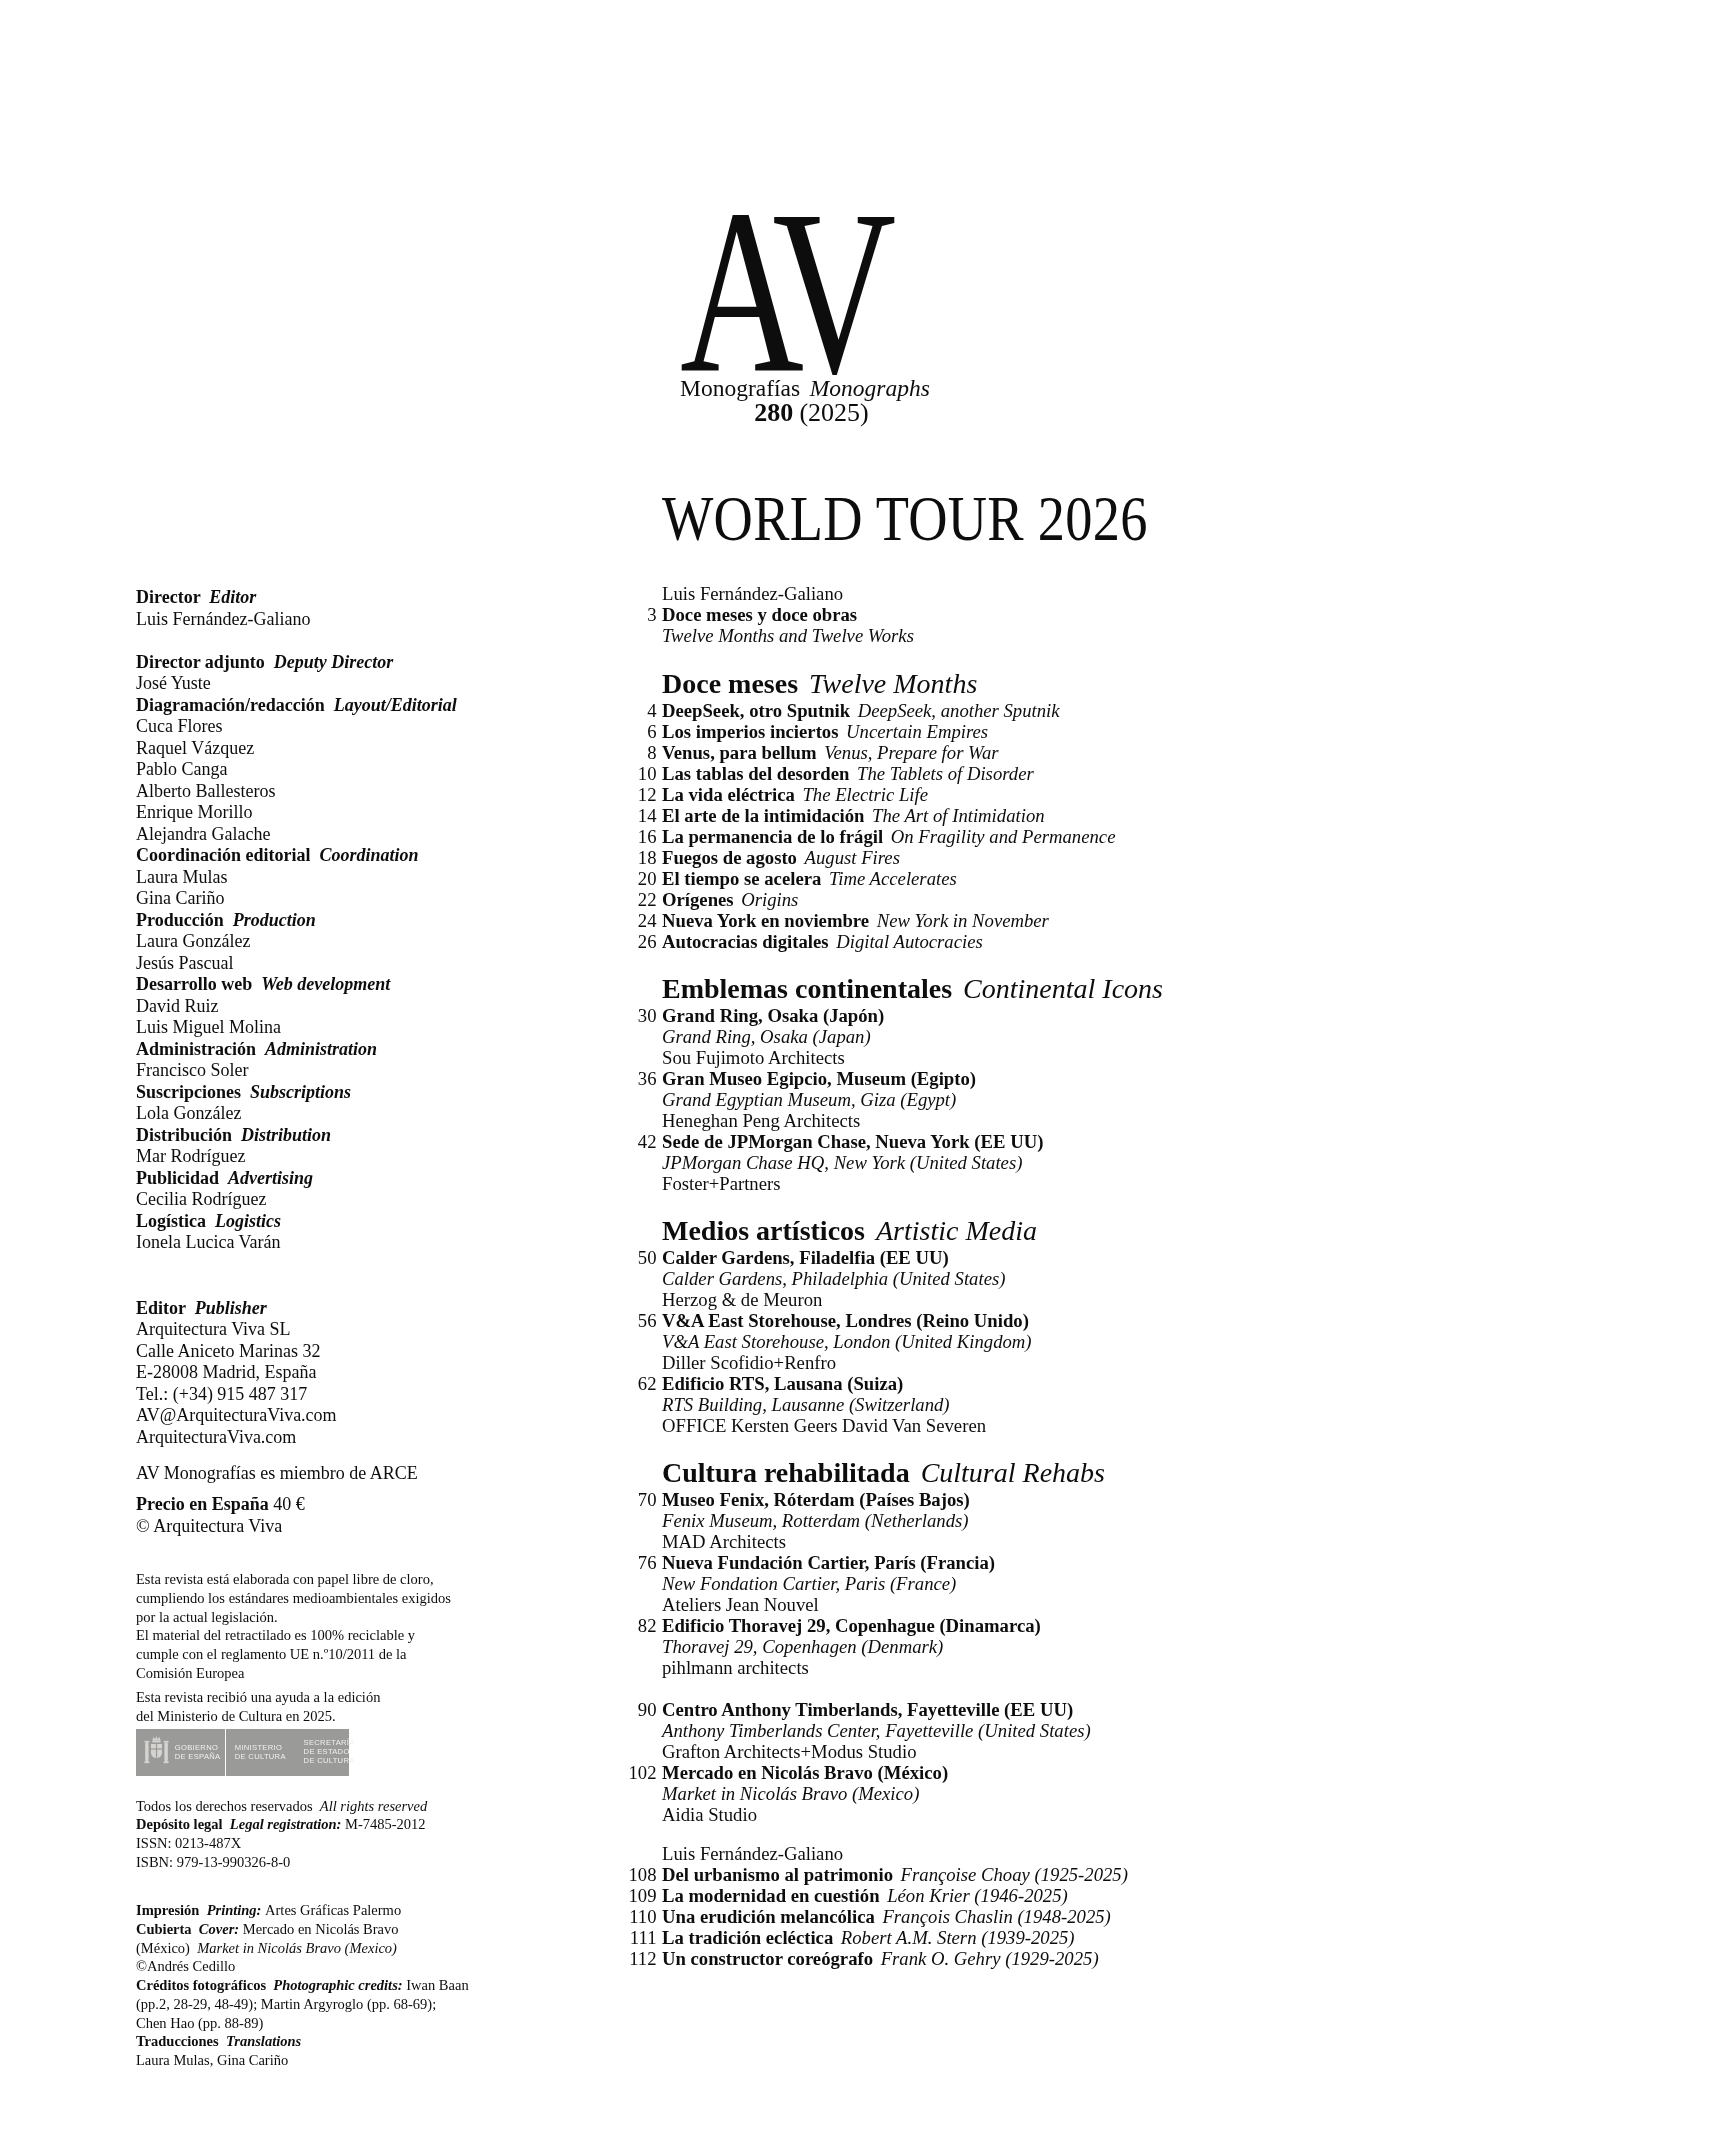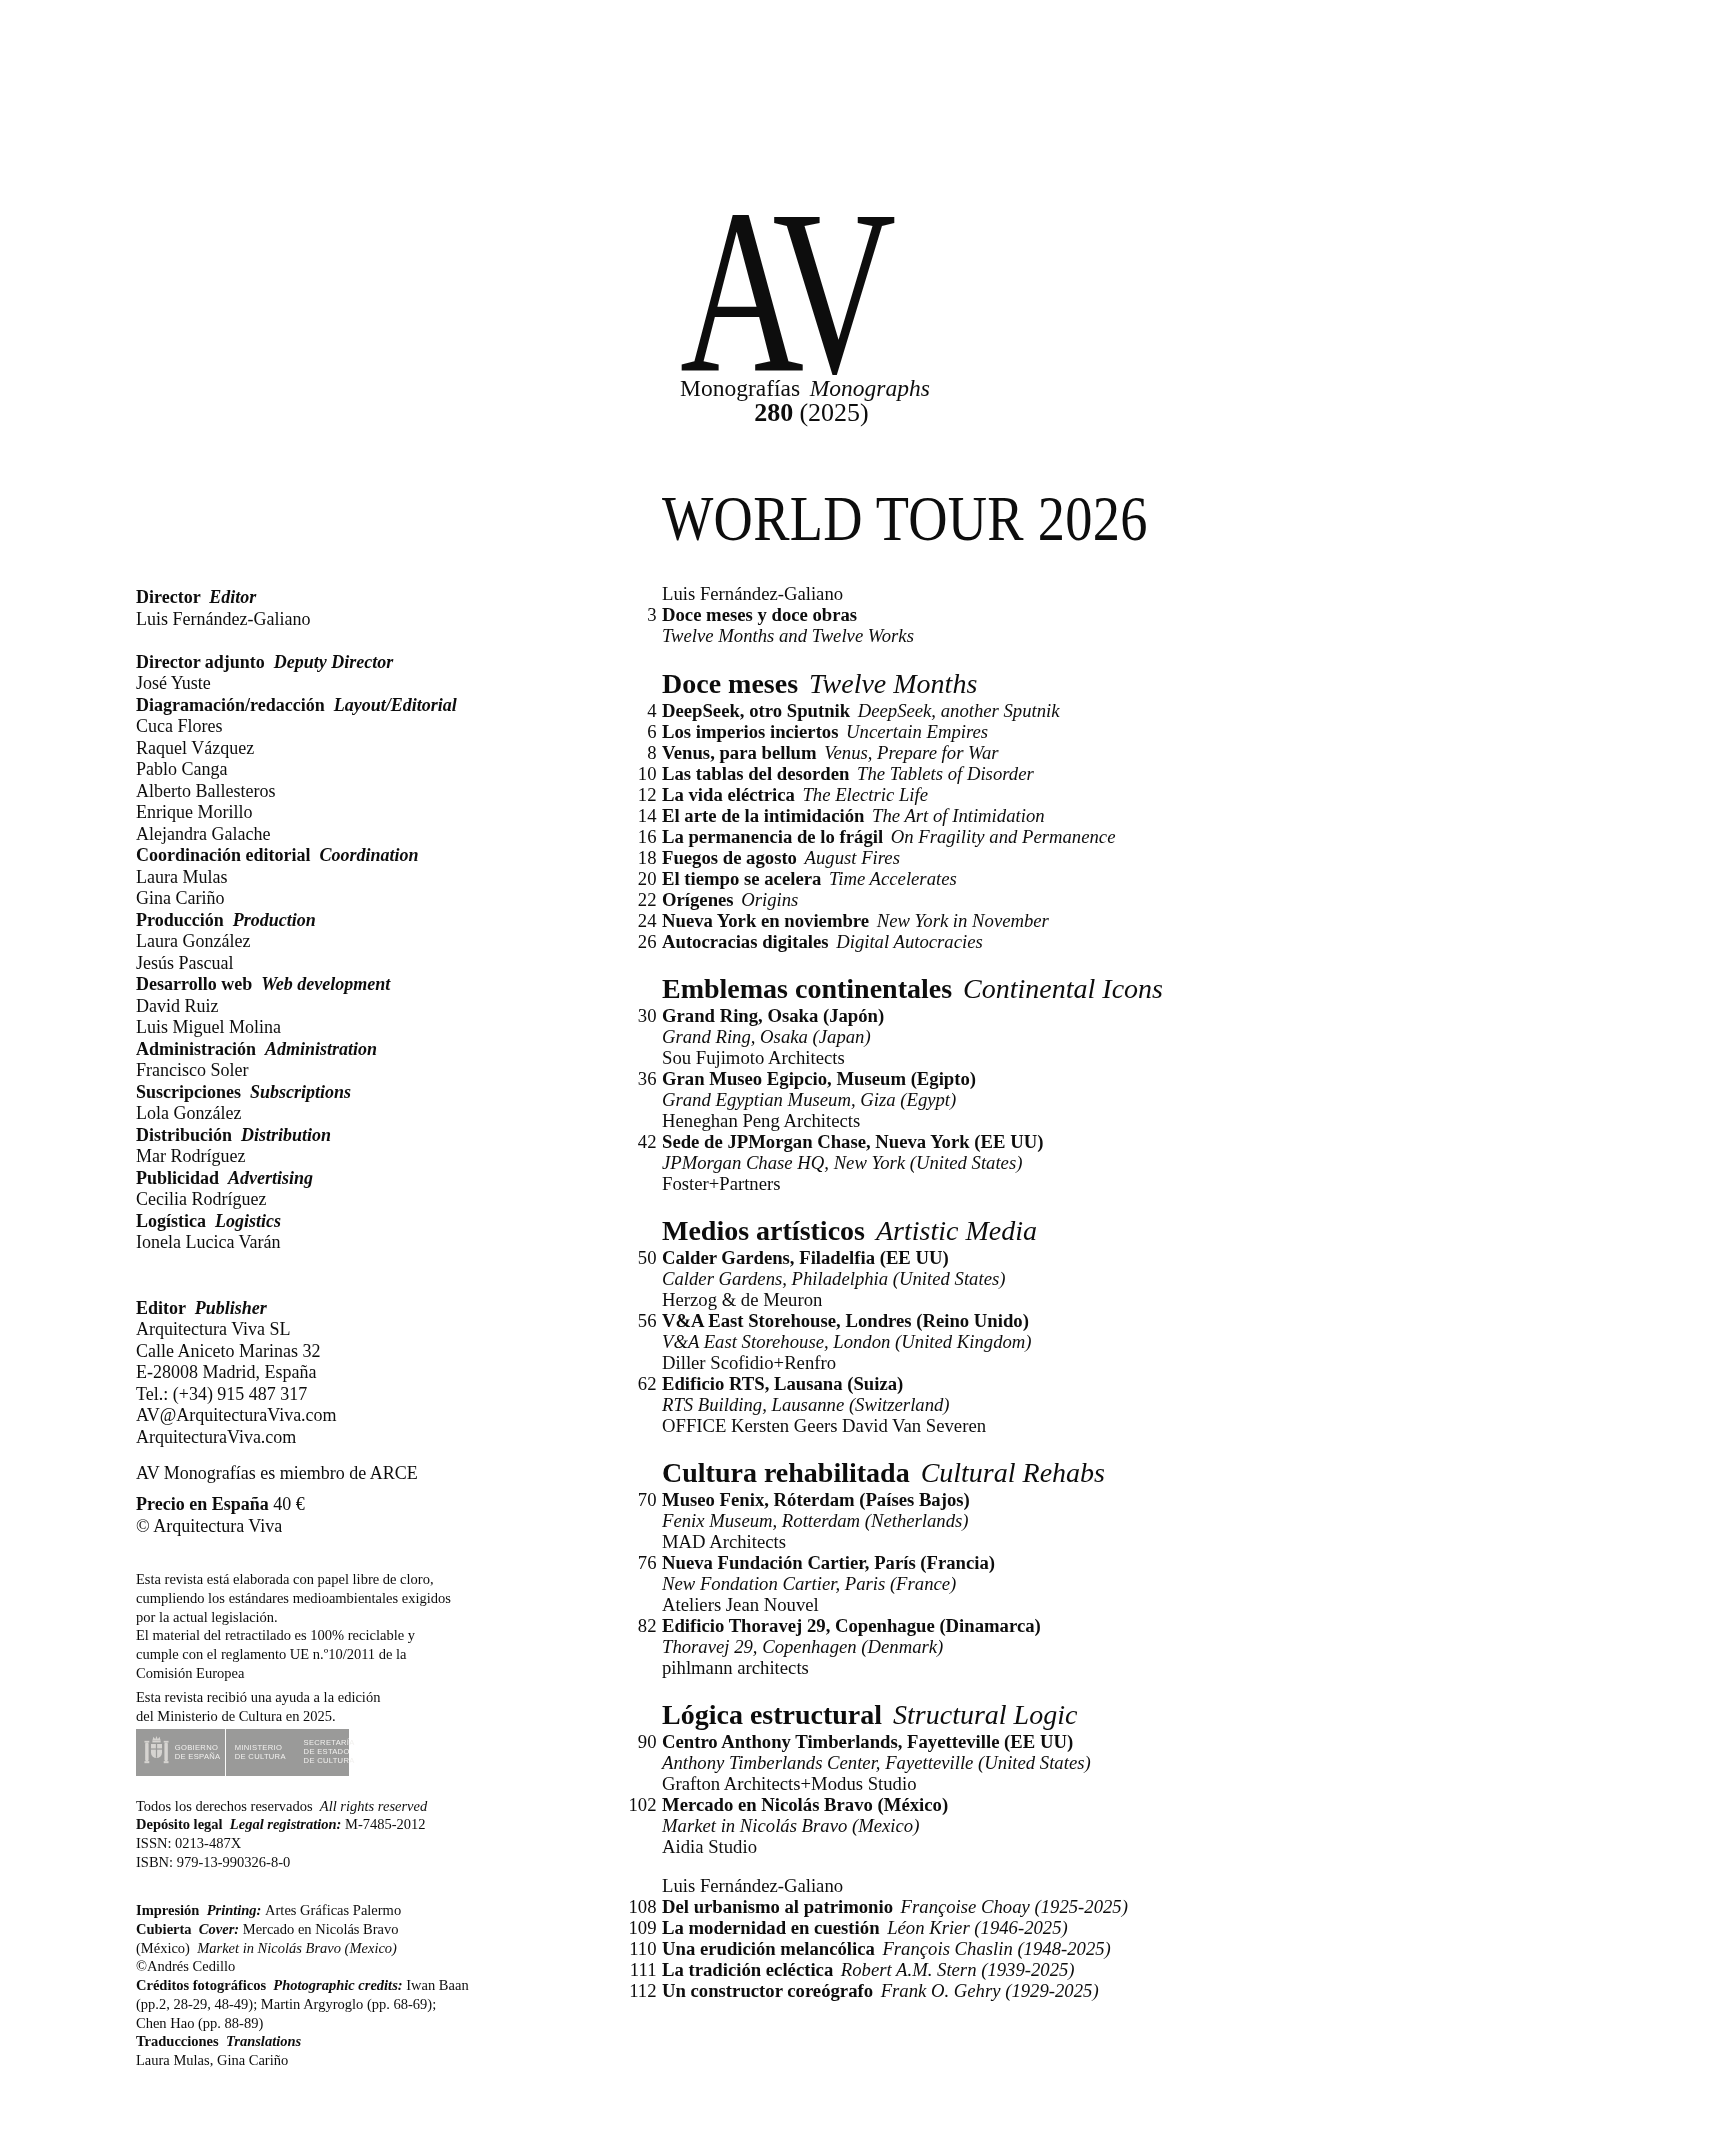--- a/index.html
+++ b/index.html
@@ -294,21 +294,20 @@
           <div class="toc-line"><span class="s-i">New Fondation Cartier, Paris (France)</span></div>
           <div class="toc-line"><span class="s-r">Ateliers Jean Nouvel</span></div>
         </div>
         <div class="toc-entry">
           <div class="toc-line"><span class="num">82</span><span class="s-b">Edificio Thoravej 29, Copenhague (Dinamarca)</span></div>
           <div class="toc-line"><span class="s-i">Thoravej 29, Copenhagen (Denmark)</span></div>
           <div class="toc-line"><span class="s-r">pihlmann architects</span></div>
         </div>
       </div>
       <div class="toc-section">
-        <div class="toc-heading"><span class="h-es">Lógica estructural</span><span class="h-en">Structural Logic</span></div>
         <div class="toc-entry">
           <div class="toc-line"><span class="num">90</span><span class="s-b">Centro Anthony Timberlands, Fayetteville (EE UU)</span></div>
           <div class="toc-line"><span class="s-i">Anthony Timberlands Center, Fayetteville (United States)</span></div>
           <div class="toc-line"><span class="s-r">Grafton Architects+Modus Studio</span></div>
         </div>
         <div class="toc-entry">
           <div class="toc-line"><span class="num">102</span><span class="s-b">Mercado en Nicolás Bravo (México)</span></div>
           <div class="toc-line"><span class="s-i">Market in Nicolás Bravo (Mexico)</span></div>
           <div class="toc-line"><span class="s-r">Aidia Studio</span></div>
         </div>

